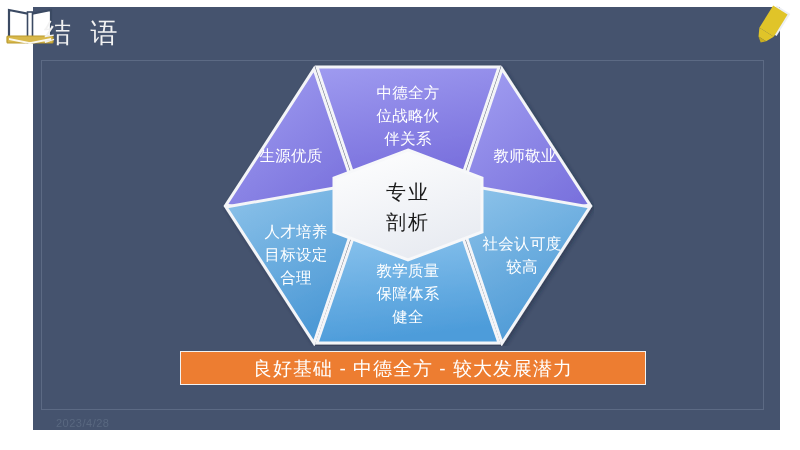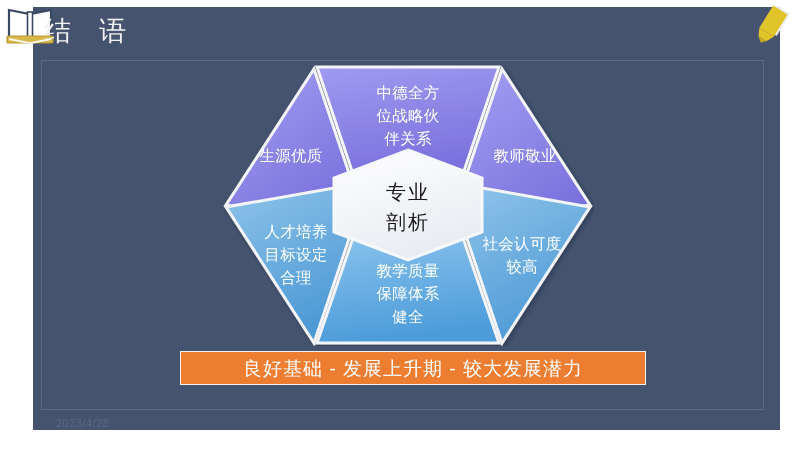--- a/index.html
+++ b/index.html
@@ -47,21 +47,20 @@
   #title-text {
     position: absolute;
     left: 44px;
     top: 20px;
     font-size: 27px;
     letter-spacing: 6px;
     color: #f2f2f2;
     font-weight: 400;
     line-height: 1;
     white-space: nowrap;
-    font-family: Liberation Mono, monospace;
   }
 
   
   #book-icon {
     position: absolute;
     left: 6px;
     top: 6px;
     width: 48px;
     height: 42px;
   }
@@ -244,18 +243,18 @@
         <text class="seg-label" x="186" y="258">健全</text>
       </g>
       <g>
         <text class="center-label" x="186" y="135">专业</text>
         <text class="center-label" x="186" y="165">剖析</text>
       </g>
     </svg>
   </div>
 
   <div id="banner">
-    <span id="banner-text">良好基础 - 发展上升期 - 较大发展潜力</span>
+    <span id="banner-text">良好基础 - 中德全方 - 较大发展潜力</span>
   </div>
 
   <div id="footer-date">2023/4/28</div>
 
 </div>
 
 </body></html>

